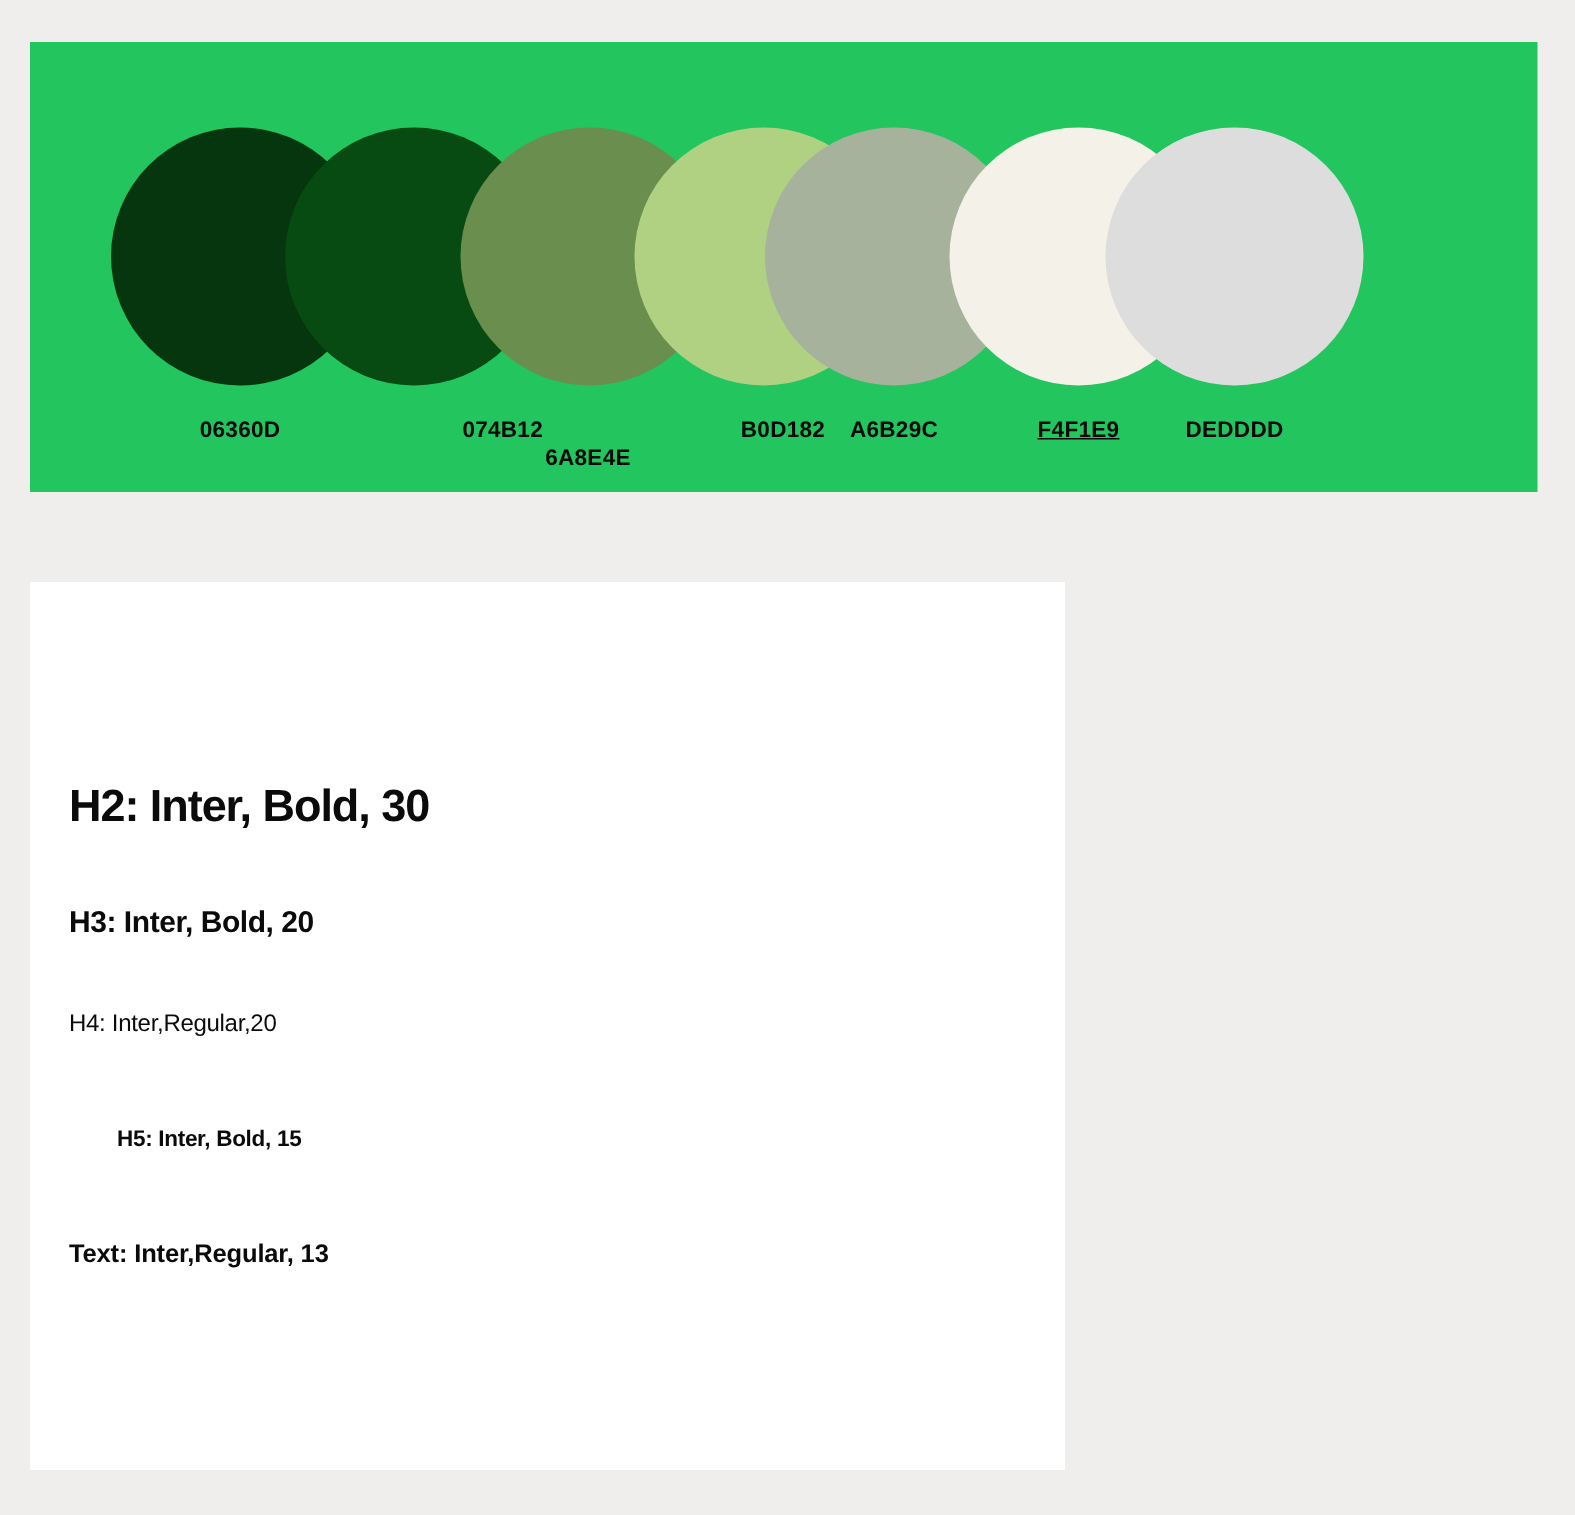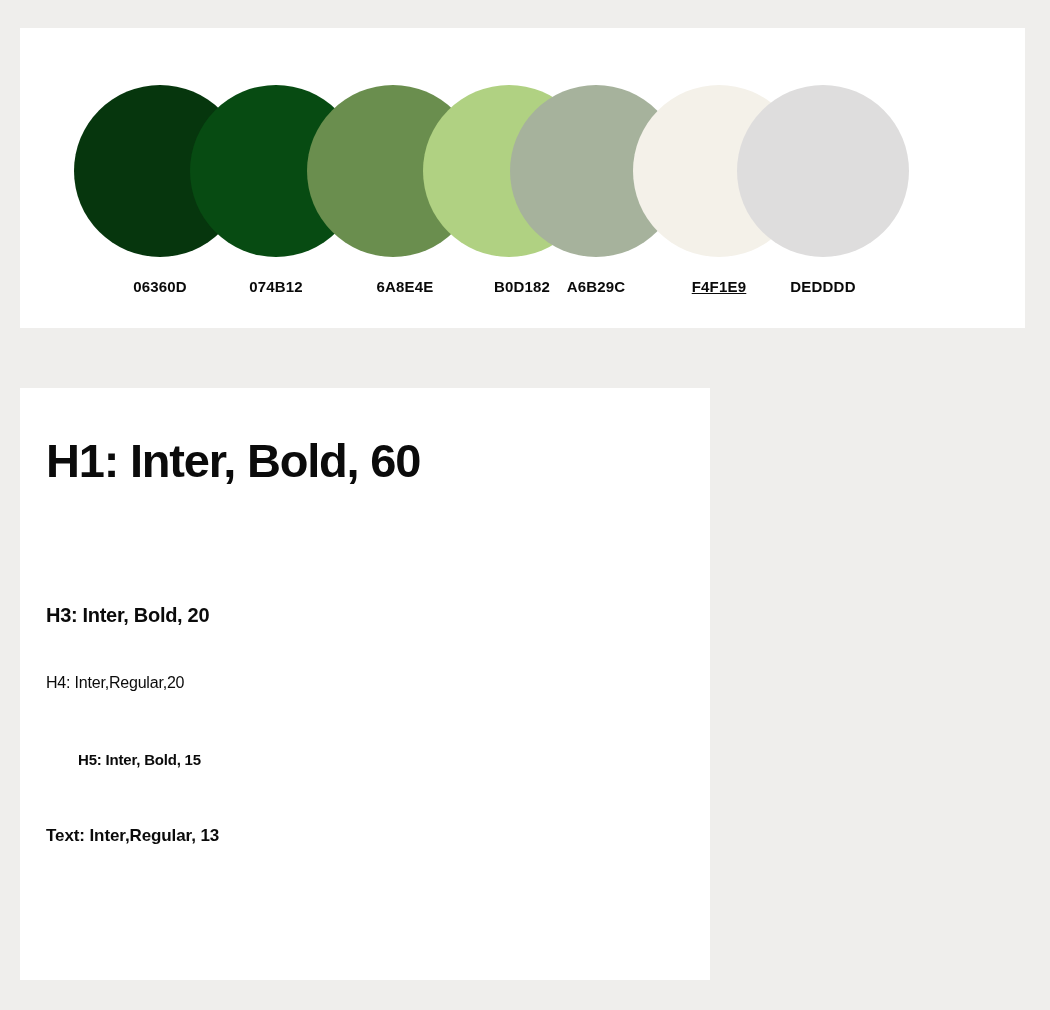--- a/index.html
+++ b/index.html
@@ -113,48 +113,48 @@
   #type-body {
     top: 438px;
     font-size: 17px;
     font-weight: bold;
     letter-spacing: -0.1px;
   }
 </style>
 </head>
 <body style="background: rgb(239, 238, 236);">
 
-<section id="palette-card" style="background: #ffffff;">
+<section id="palette-card" style="background: #22c55e;">
 
   <div id="swatch-row">
       <div class="swatch-circle" style="left: 54px; background: rgb(6, 54, 13); z-index: 1;"></div>
       <div class="swatch-circle" style="left: 170px; background: rgb(7, 75, 18); z-index: 2;"></div>
       <div class="swatch-circle" style="left: 287px; background: rgb(106, 142, 78); z-index: 3;"></div>
       <div class="swatch-circle" style="left: 403px; background: rgb(176, 209, 130); z-index: 4;"></div>
       <div class="swatch-circle" style="left: 490px; background: rgb(166, 178, 156); z-index: 5;"></div>
       <div class="swatch-circle" style="left: 613px; background: rgb(244, 241, 233); z-index: 6;"></div>
       <div class="swatch-circle" style="left: 717px; background: rgb(222, 221, 221); z-index: 7;"></div>
     </div>
 
   <div id="swatch-labels">
       <div class="swatch-label" style="left: 54px;">06360D</div>
-      <div class="swatch-label" style="left: 170px;">074B12</div>
-      <div class="swatch-label" style="left: 299px;">6A8E4E</div>
+      <div class="swatch-label" style="left: 170px; text-align: right;">074B12</div>
+      <div class="swatch-label" style="left: 286px; margin-top: 19px;">6A8E4E</div>
       <div class="swatch-label" style="left: 416px;">B0D182</div>
       <div class="swatch-label" style="left: 490px;">A6B29C</div>
       <div class="swatch-label" style="left: 613px; text-decoration: underline;">F4F1E9</div>
       <div class="swatch-label" style="left: 717px;">DEDDDD</div>
     </div>
 
 </section>
 
 <section id="typography-card" style="background: rgb(255, 255, 255);">
 
-  <div class="type-specimen" id="type-h1">H1: Inter, Bold, 60</div>
 
+  <div class="type-specimen" id="type-h2">H2: Inter, Bold, 30</div>
 
   <div class="type-specimen" id="type-h3">H3: Inter, Bold, 20</div>
 
   <div class="type-specimen" id="type-h4">H4: Inter,Regular,20</div>
 
   <div class="type-specimen" id="type-h5">H5: Inter, Bold, 15</div>
 
   <div class="type-specimen" id="type-body">Text: Inter,Regular, 13</div>
 
 </section>

